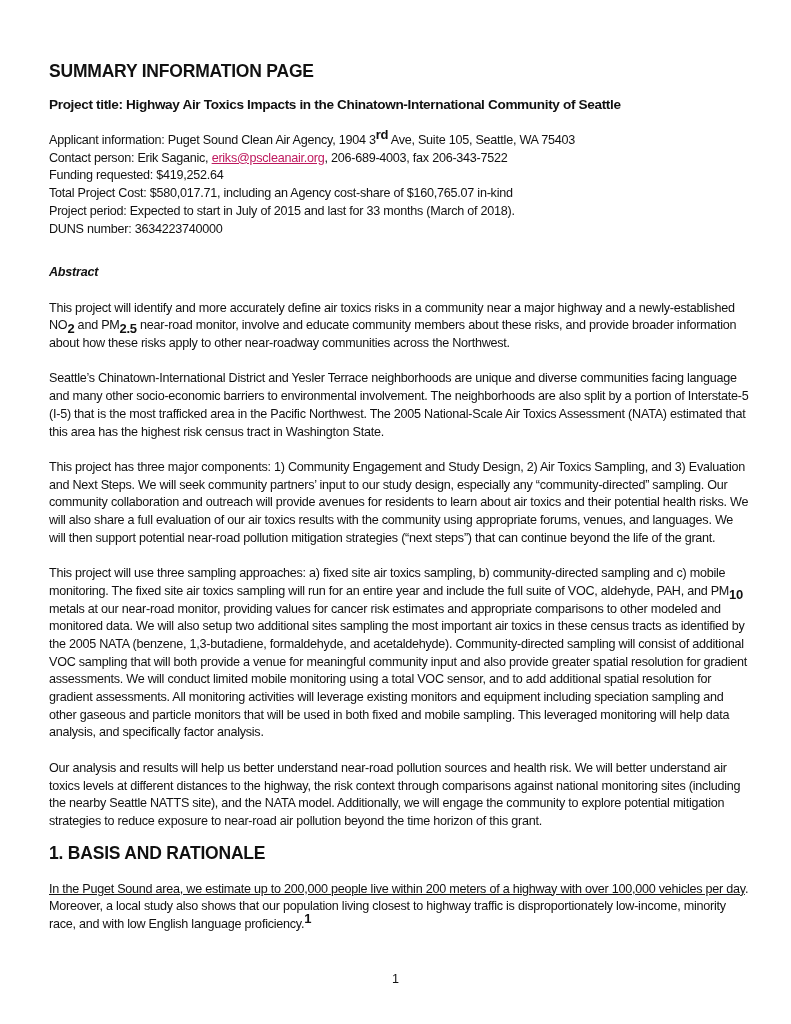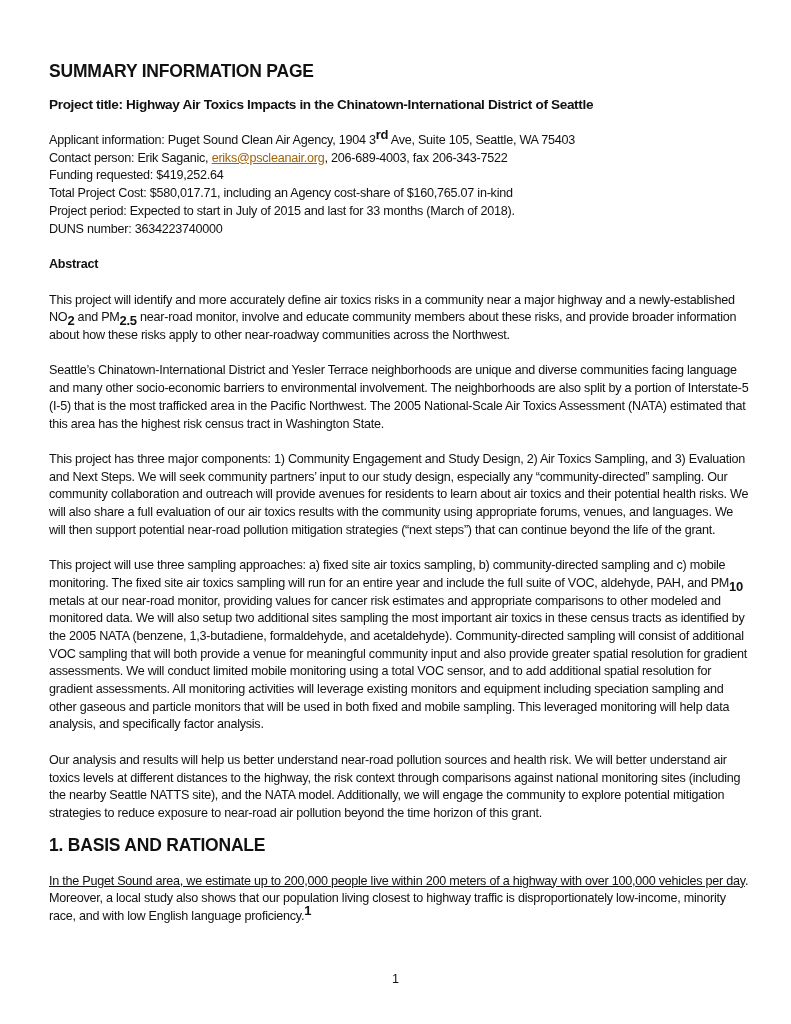--- a/index.html
+++ b/index.html
@@ -17,22 +17,22 @@
       margin: 0; font-size: 17.5px; font-weight: bold; letter-spacing: -0.2px;
       line-height: 22px; height: 22px;
     }
     .proj-title {
       margin: 14px 0 0 0; font-size: 13.6px; font-weight: bold; line-height: 18px;
       letter-spacing: -0.35px;
     }
     .info { margin-top: 18px; }
     .info-line { white-space: nowrap; }
     .info-line b { font-weight: normal; }
-    a.email { color: #a16207; text-decoration: underline; }
-    .abstract-title { margin-top: 18px; font-weight: bold; }
+    a.email { color: #be185d; text-decoration: underline; }
+    .abstract-title { margin-top: 26px; font-weight: bold; font-style: italic; }
     p { margin: 0; }
     .para { margin-top: 17.7px; }
     h2.section {
       margin: 10px 0 16px 0; font-size: 17.5px; font-weight: bold; line-height: 24px;
       letter-spacing: -0.2px;
     }
     .basis { margin-top: 10px; }
     .u { text-decoration: underline; }
     sub, sup { font-size: 13px; line-height: 0; font-weight: bold; }
     .page-number {
@@ -41,21 +41,21 @@
     }
   </style>
 </head>
 <body>
 
 <div class="page">
   <div class="content">
 
     <h1 class="summary">SUMMARY INFORMATION PAGE</h1>
 
-    <div class="proj-title">Project title: Highway Air Toxics Impacts in the Chinatown-International District of Seattle</div>
+    <div class="proj-title">Project title: Highway Air Toxics Impacts in the Chinatown-International Community of Seattle</div>
 
     <div class="info">
       <div class="info-line">
         <b>Applicant information:</b><span> Puget Sound Clean Air Agency, 1904 3</span><sup>rd</sup><span> Ave, Suite 105, Seattle, WA 75403</span>
       </div>
       <div class="info-line">
         <b>Contact person:</b><span> Erik Saganic, </span><a class="email" href="#">eriks@pscleanair.org</a><span>, 206-689-4003, fax 206-343-7522</span>
       </div>
       <div class="info-line">
         <b>Funding requested:</b><span> $419,252.64</span>

